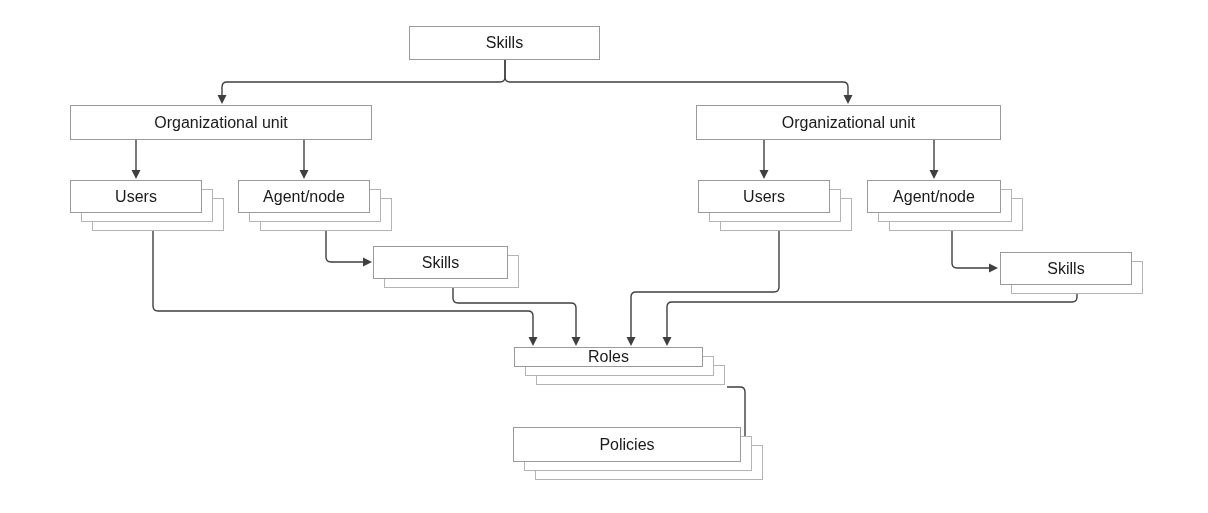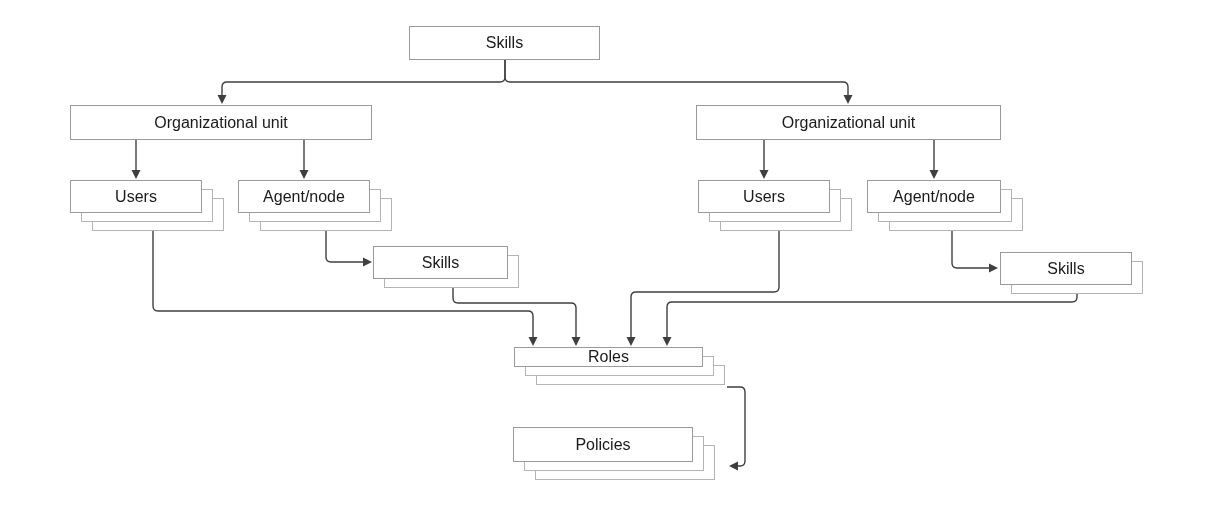--- a/index.html
+++ b/index.html
@@ -176,21 +176,21 @@
   </div>
 
   <div class="node" style="left:514px; top:347px; width:189px; height:20px;">
     <div class="layer l2"></div>
     <div class="layer l1"></div>
     <div class="box">
       <span>Roles</span>
     </div>
   </div>
 
-  <div class="node" style="left:513px; top:427px; width:180px; height:35px;">
+  <div class="node" style="left:513px; top:427px; width:220px; height:35px;padding-left:8px;">
     <div class="layer l2"></div>
     <div class="layer l1"></div>
     <div class="box">
       <span>Policies</span>
     </div>
   </div>
 
 </div>
 
 </body></html>

